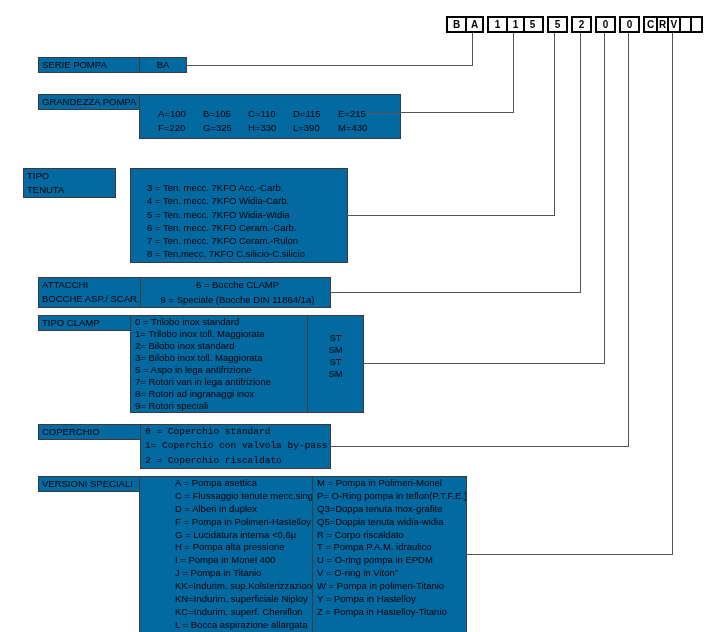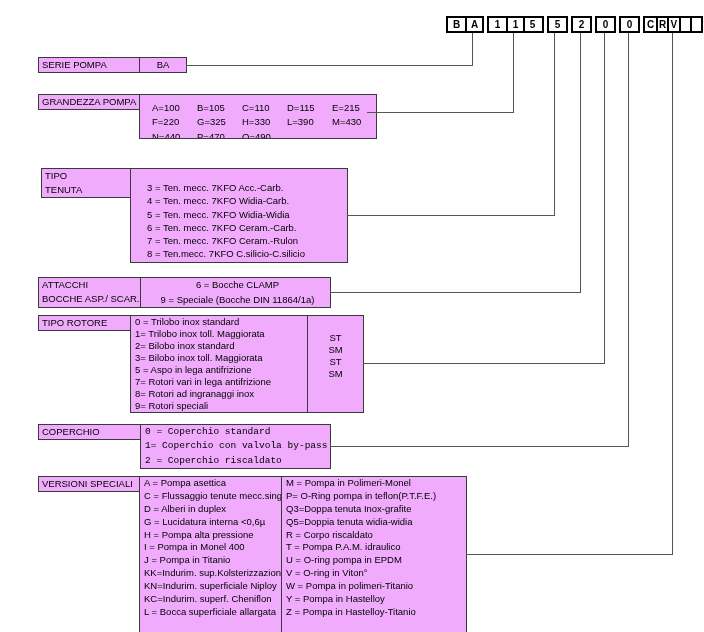--- a/index.html
+++ b/index.html
@@ -9,33 +9,33 @@
     font-size:9.5px;color:#000;overflow:hidden;
   }
   *{box-sizing:border-box;}
   
   .cgroup{position:absolute;top:16px;height:17px;display:flex;border:2px solid #000;background:#fff;}
   .ccell{width:17px;height:13px;border-left:2px solid #000;text-align:center;
          font-weight:bold;font-size:10px;line-height:13px;overflow:hidden;}
   .ccell:first-child{border-left:none;}
   .cgroup.narrow .ccell{width:12px;}
   
-  .lbox{position:absolute;border:1px solid #3a3a3a;background:#f0abfc;padding:0 3px;white-space:nowrap;overflow:hidden;}
+  .lbox{position:absolute;border:1px solid #3a3a3a;background:#0369a1;padding:0 3px;white-space:nowrap;overflow:hidden;}
   .lbl{line-height:14px;}
   .row{padding-left:4px;white-space:nowrap;overflow:hidden;}
   .rows-tenuta .row{height:13.28px;line-height:13.28px;}
   .rows-attacchi .row{height:14.5px;line-height:14.5px;text-align:center;}
   .rows-rotore .row{height:12px;line-height:12px;}
   .rows-coperchio .row{height:14.3px;line-height:14.3px;font-family:Liberation Mono, monospace;}
   .rows-grandezza .row{height:14.3px;line-height:14.3px;padding-left:6px;}
   .gcol{display:inline-block;width:45px;}
   .tagcell{height:12px;line-height:12px;text-align:center;}
   .vcols{display:flex;height:100%;}
   .vcol .row{height:12.9px;line-height:12.9px;}
-  .vcol-left{width:141px;}
+  .vcol-left{width:141px;margin-left:31px;}
   .vcol-right{flex:1;border-left:1px solid #3a3a3a;}
   
   .hline{position:absolute;height:1px;background:#555;}
   .vline{position:absolute;width:1px;background:#555;}
   .center{text-align:center;}
 </style>
 </head>
 <body>
 
 <div class="cgroup" style="left:446px;width:38px">
@@ -64,33 +64,33 @@
   <div class="ccell">R</div>
   <div class="ccell">V</div>
   <div class="ccell"></div>
   <div class="ccell"></div>
 </div>
 
 <div class="lbox lbl" style="left:38px;top:57px;width:102px;height:16px">SERIE POMPA</div>
 <div class="lbox lbl center" style="left:139px;top:57px;width:48px;height:16px">BA</div>
 
 <div class="lbox lbl" style="left:38px;top:94px;width:102px;height:16px">GRANDEZZA POMPA</div>
-<div class="lbox rows-grandezza" style="left:139px;top:94px;width:238px;height:45px;padding:6px">
+<div class="lbox rows-grandezza" style="left:139px;top:94px;width:262px;height:45px;padding:12px">
   <div class="row">
     <span class="gcol">A=100</span><span class="gcol">B=105</span><span class="gcol">C=110</span><span class="gcol">D=115</span><span class="gcol">E=215</span>
   </div>
   <div class="row">
     <span class="gcol">F=220</span><span class="gcol">G=325</span><span class="gcol">H=330</span><span class="gcol">L=390</span><span class="gcol">M=430</span>
   </div>
   <div class="row">
     <span class="gcol">N=440</span><span class="gcol">P=470</span><span class="gcol">Q=490</span><span class="gcol"></span><span class="gcol"></span>
   </div>
 </div>
 
-<div class="lbox" style="left:41px;top:168px;width:93px;height:30px">
+<div class="lbox" style="left:23px;top:168px;width:93px;height:30px">
   <div class="lbl">TIPO</div>
   <div class="lbl">TENUTA</div>
 </div>
 <div class="lbox rows-tenuta" style="left:130px;top:168px;width:218px;height:95px;padding:12px">
   <div class="row">3 = Ten. mecc. 7KFO Acc.-Carb.</div>
   <div class="row">4 = Ten. mecc. 7KFO Widia-Carb.</div>
   <div class="row">5 = Ten. mecc. 7KFO Widia-Widia</div>
   <div class="row">6 = Ten. mecc. 7KFO Ceram.-Carb.</div>
   <div class="row">7 = Ten. mecc. 7KFO Ceram.-Rulon</div>
   <div class="row">8 = Ten.mecc. 7KFO C.silicio-C.silicio</div>
@@ -99,21 +99,21 @@
 
 <div class="lbox" style="left:38px;top:277px;width:126px;height:31px">
   <div class="lbl">ATTACCHI</div>
   <div class="lbl">BOCCHE ASP./ SCAR.</div>
 </div>
 <div class="lbox rows-attacchi" style="left:140px;top:277px;width:191px;height:31px;padding:0">
   <div class="row">6 = Bocche CLAMP</div>
   <div class="row">9 =  Speciale (Bocche DIN 11864/1a)</div>
 </div>
 
-<div class="lbox lbl" style="left:38px;top:315px;width:93px;height:16px">TIPO ROTORE</div>
+<div class="lbox lbl" style="left:38px;top:315px;width:93px;height:16px">TIPO CLAMP</div>
 <div class="lbox rows-rotore" style="left:130px;top:315px;width:178px;height:98px;padding:0">
   <div class="row">0 = Trilobo inox standard</div>
   <div class="row">1= Trilobo inox toll. Maggiorata</div>
   <div class="row">2= Bilobo inox standard</div>
   <div class="row">3= Bilobo inox toll. Maggiorata</div>
   <div class="row">5 = Aspo in lega antifrizione</div>
   <div class="row">7= Rotori vari in lega antifrizione</div>
   <div class="row">8= Rotori ad ingranaggi inox</div>
   <div class="row">9= Rotori speciali</div>
 </div>
@@ -135,28 +135,29 @@
   <div class="row">2 = Coperchio riscaldato</div>
 </div>
 
 <div class="lbox lbl" style="left:38px;top:476px;width:103px;height:16px">VERSIONI SPECIALI</div>
 <div class="lbox" style="left:139px;top:476px;width:328px;height:157px;padding:0">
   <div class="vcols">
     <div class="vcol vcol-left">
       <div class="row">A = Pompa asettica</div>
       <div class="row">C = Flussaggio tenute mecc.sing.</div>
       <div class="row">D = Alberi in duplex</div>
+      <div class="row">F = Pompa in Polimeri-Hastelloy</div>
       <div class="row">G = Lucidatura interna &lt;0,6µ</div>
       <div class="row">H = Pompa alta pressione</div>
       <div class="row">I = Pompa in Monel 400</div>
       <div class="row">J = Pompa in Titanio</div>
       <div class="row">KK=Indurim. sup.Kolsterizzazione</div>
       <div class="row">KN=Indurim. superficiale Niploy</div>
       <div class="row">KC=Indurim. superf. Cheniflon</div>
-      <div class="row">L = Bocca superficiale allargata</div>
+      <div class="row">L = Bocca aspirazione allargata</div>
     </div>
     <div class="vcol vcol-right">
       <div class="row">M = Pompa in Polimeri-Monel</div>
       <div class="row">P= O-Ring pompa in teflon(P.T.F.E.)</div>
       <div class="row">Q3=Doppa tenuta Inox-grafite</div>
       <div class="row">Q5=Doppia tenuta widia-widia</div>
       <div class="row">R = Corpo riscaldato</div>
       <div class="row">T = Pompa P.A.M. idraulico</div>
       <div class="row">U = O-ring pompa in EPDM</div>
       <div class="row">V = O-ring in Viton°</div>

